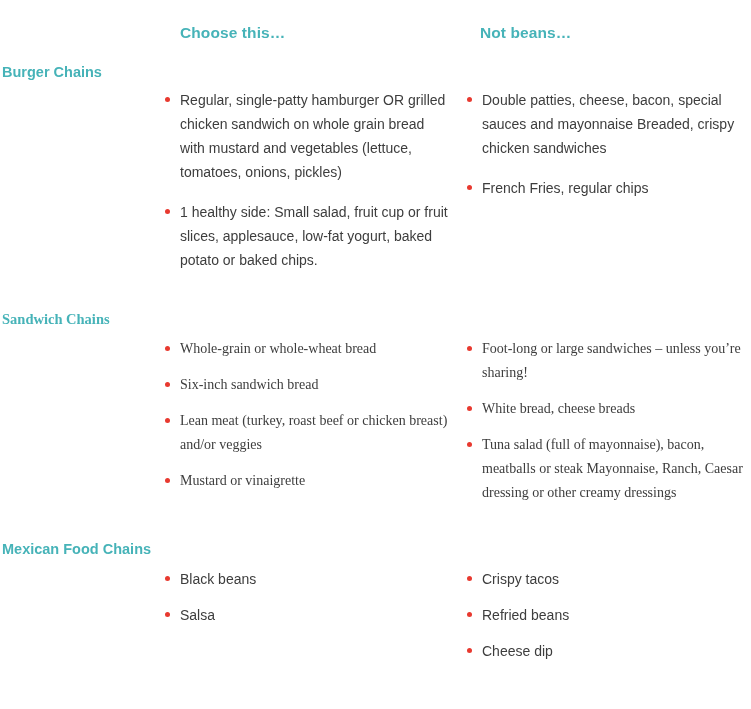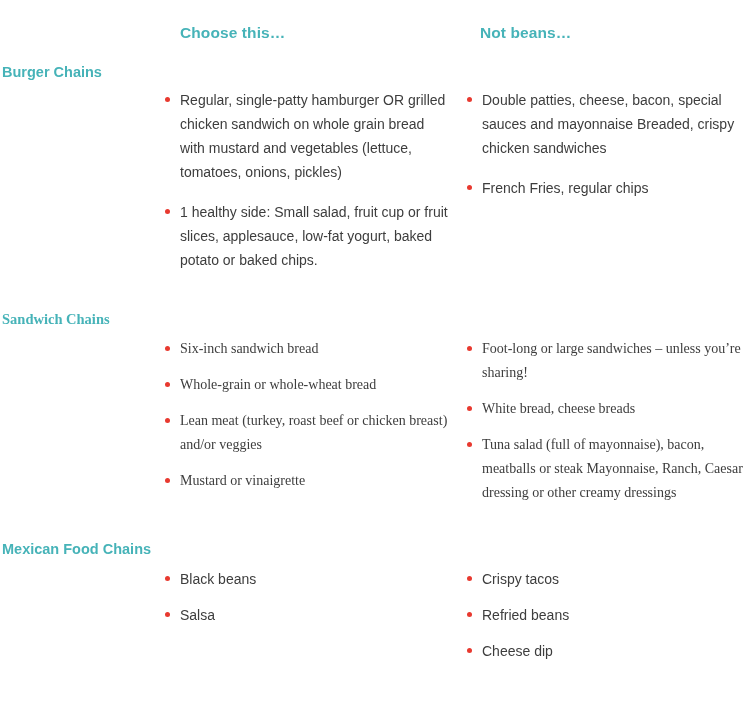--- a/index.html
+++ b/index.html
@@ -128,22 +128,22 @@
       </ul>
     </div>
   </div>
 
   <div class="spacer-a"></div>
 
   <div class="row sec-sandwich">
     <div class="rowlabel">Sandwich Chains</div>
     <div class="cell-mid">
       <ul class="items">
+        <li>Whole-grain or whole-wheat bread</li>
         <li>Six-inch sandwich bread</li>
-        <li>Whole-grain or whole-wheat bread</li>
         <li>Lean meat (turkey, roast beef or chicken breast) and/or veggies</li>
         <li>Mustard or vinaigrette</li>
       </ul>
     </div>
     <div class="cell-right">
       <ul class="items">
         <li>Foot-long or large sandwiches – unless you’re sharing!</li>
         <li>White bread, cheese breads</li>
         <li>Tuna salad (full of mayonnaise), bacon, meatballs or steak Mayonnaise, Ranch, Caesar dressing or other creamy dressings</li>
       </ul>

